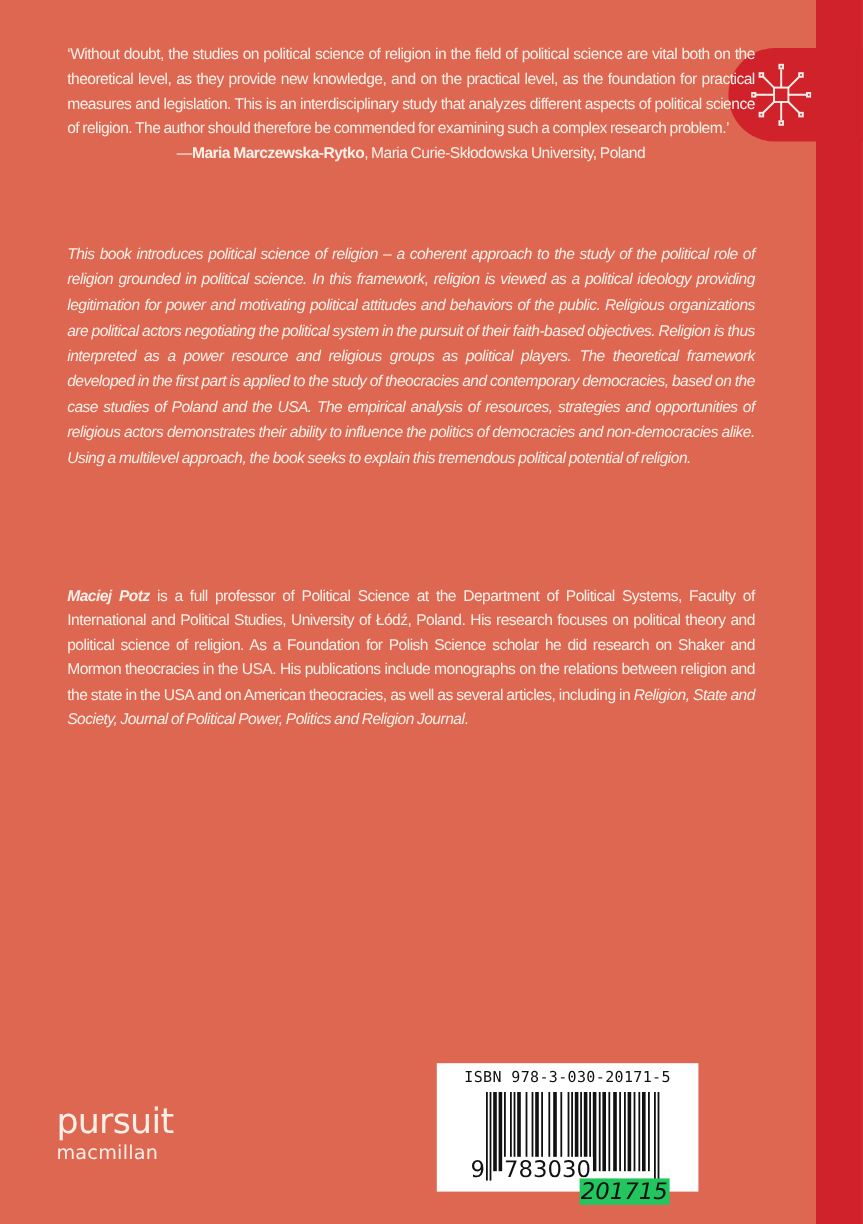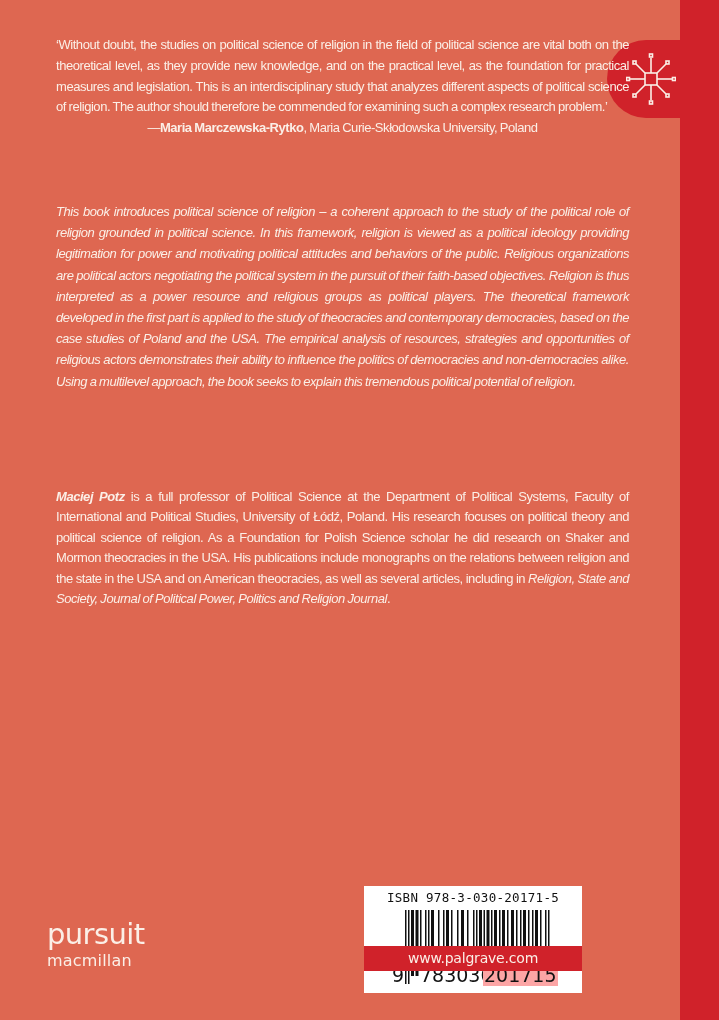--- a/index.html
+++ b/index.html
@@ -49,21 +49,21 @@
     position: absolute; left: 0; top: 4px; width: 218px; text-align: center;
     font-family: "DejaVu Sans Mono", monospace; font-size: 12.5px; color: #111; letter-spacing: 0.3px;
   }
   .barcode { position: absolute; left: 41px; top: 24px; }
   .barcode-digits {
     position: absolute; left: 0; top: 78px; width: 218px;
     font-family: "DejaVu Sans", sans-serif; font-size: 19px; color: #111;
   }
   .barcode-digits .d0 { position: absolute; left: 28px; top: 0; background: #fff; }
   .barcode-digits .d1 { position: absolute; left: 55px; top: 0; background: #fff; padding: 0 1px; }
-  .barcode-digits .d2 { position: absolute; left: 119px; top: 0; background: #fca5a5; padding: 0 1px; }
+  .barcode-digits .d2 { position: absolute; left: 119px; top: 18px; background: #22c55e; padding: 0 1px; font-style: italic; }
   .isbn-url {
     position: absolute; left: 0; top: 108px; width: 218px; height: 25px; background: #d0222a;
     color: #fbefe7; text-align: center; font-size: 14px; line-height: 25px;
     font-family: "DejaVu Sans", sans-serif; letter-spacing: -0.2px;
   }
 </style>
 </head>
 <body>
 
 <div class="spine-strip"></div>
@@ -151,14 +151,13 @@
         <rect x="140" y="0" width="1.5" height="74"></rect>
         <rect x="143" y="0" width="1.5" height="74"></rect>
       </g>
     </svg>
     <div class="barcode-digits">
       <span class="d0">9</span>
       <span class="d1">783030</span>
       <span class="d2">201715</span>
     </div>
   </div>
-  <div class="isbn-url">www.palgrave.com</div>
 </div>
 
 </body></html>

